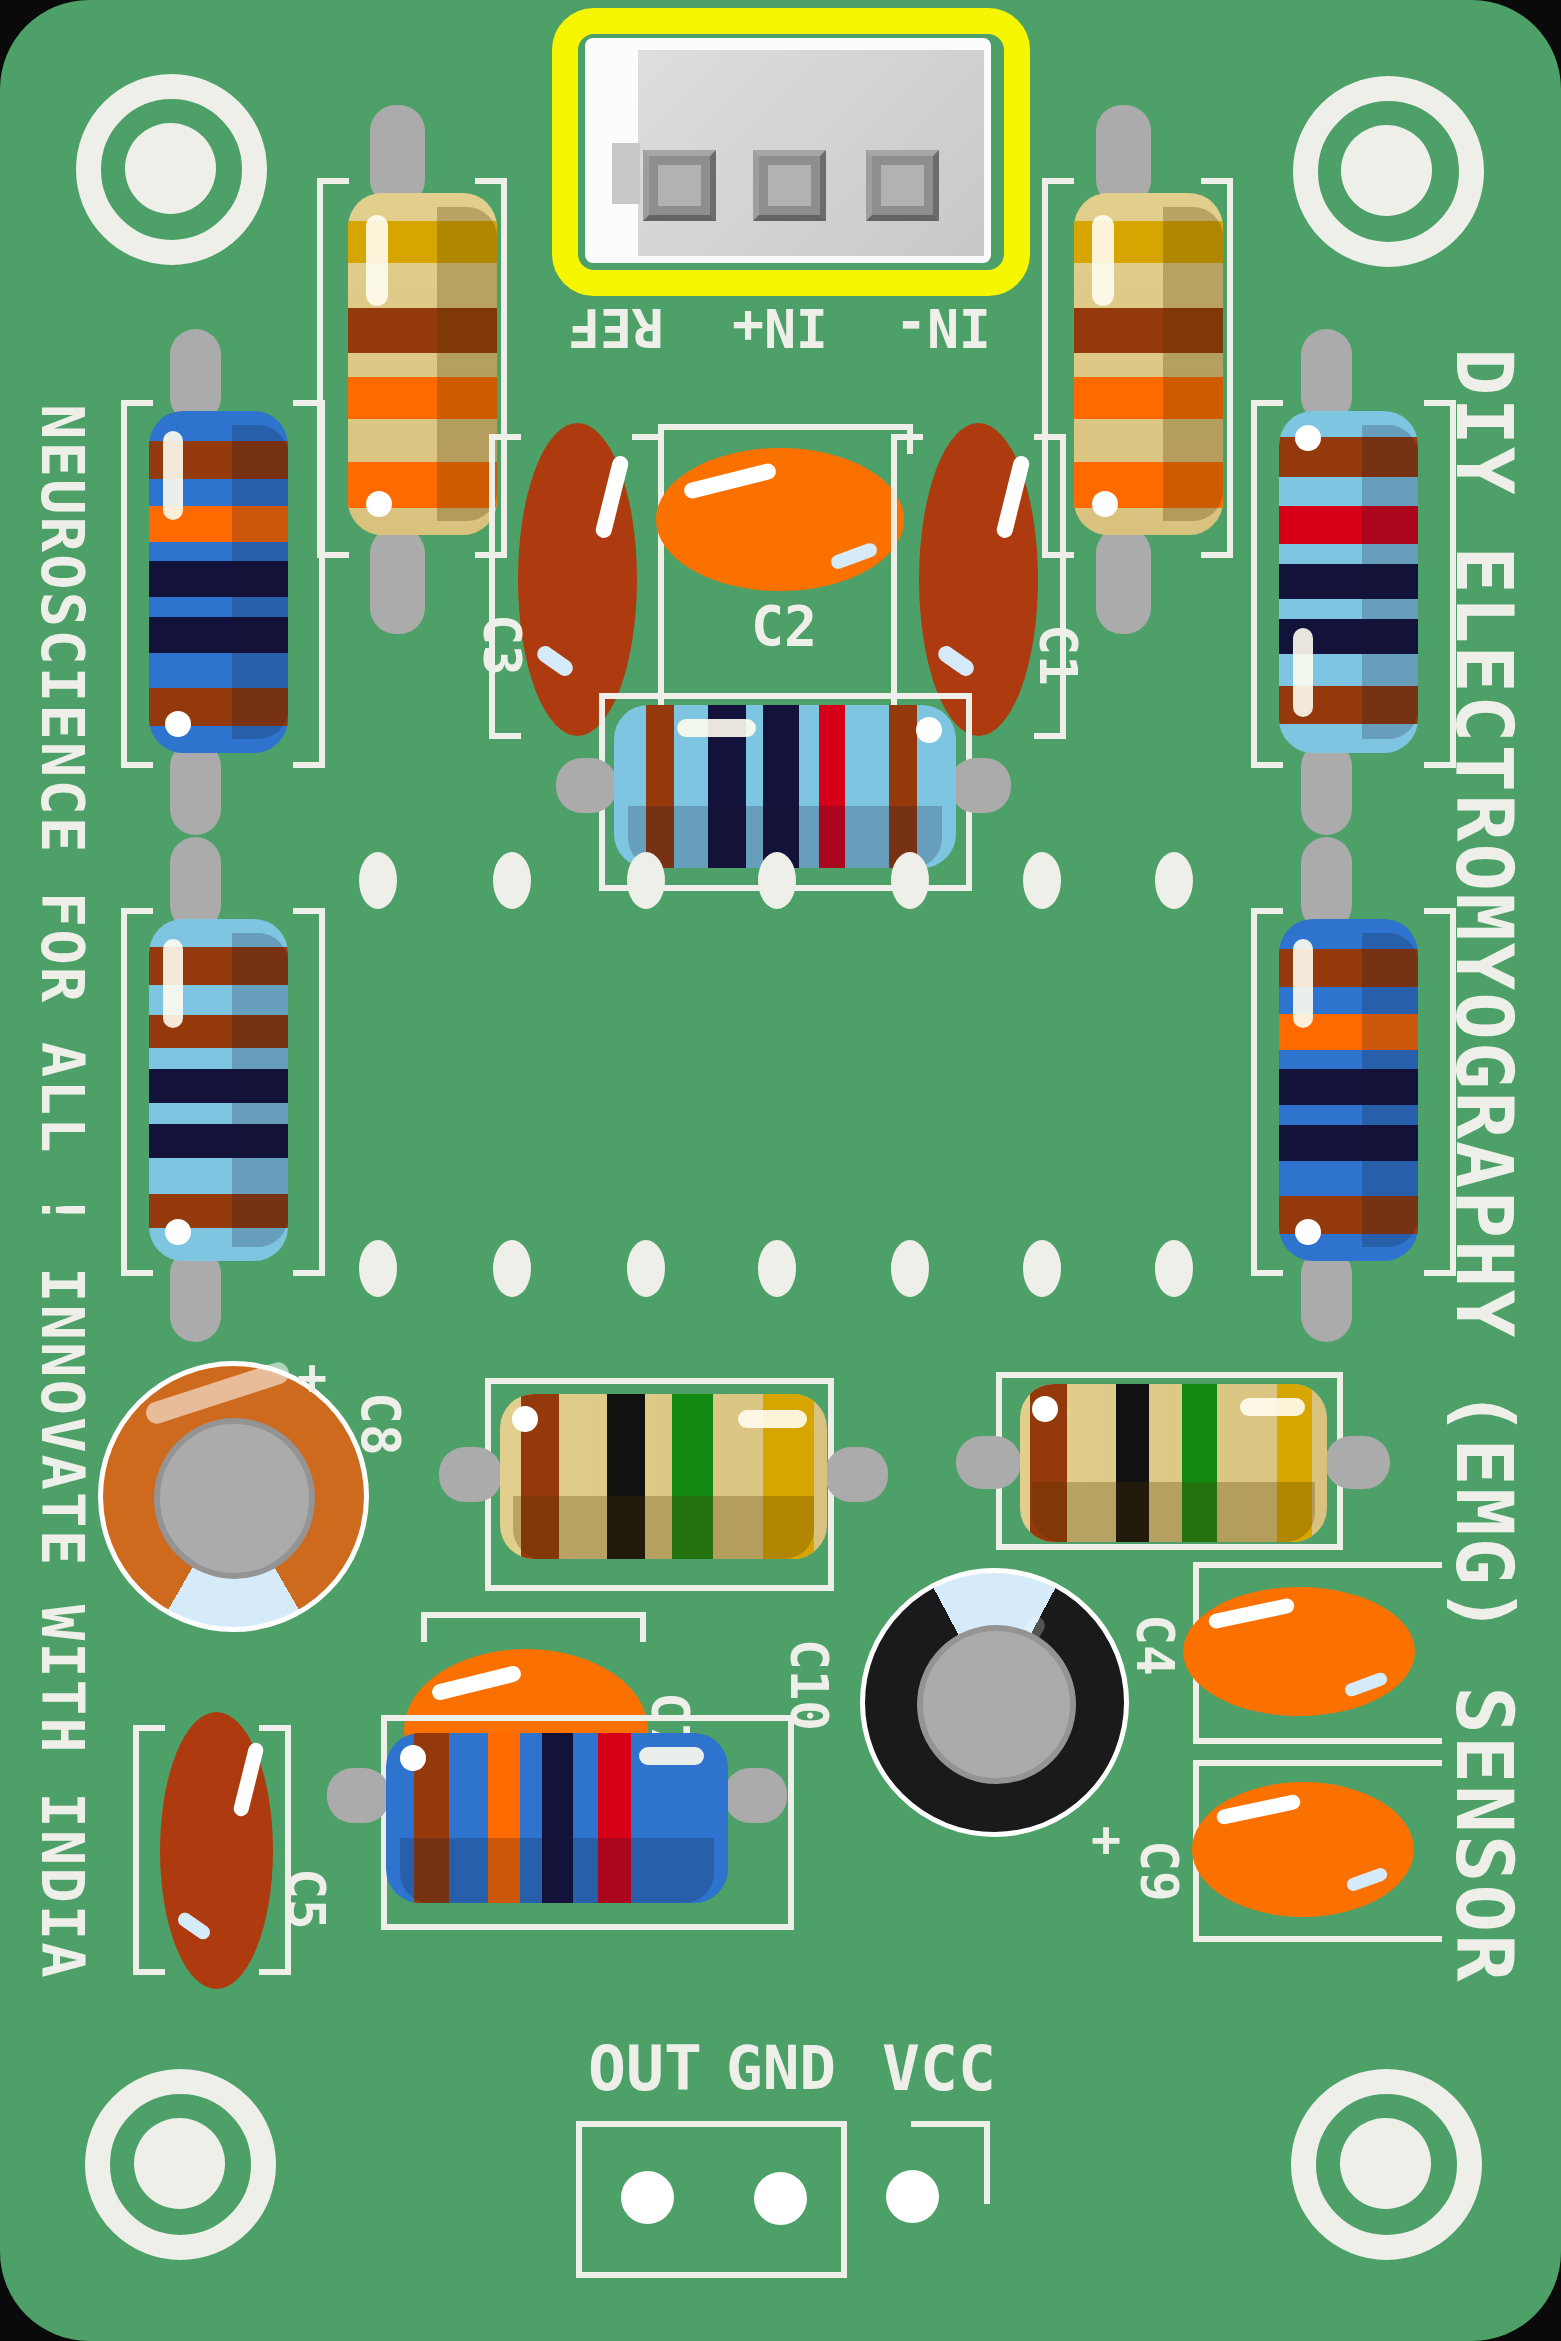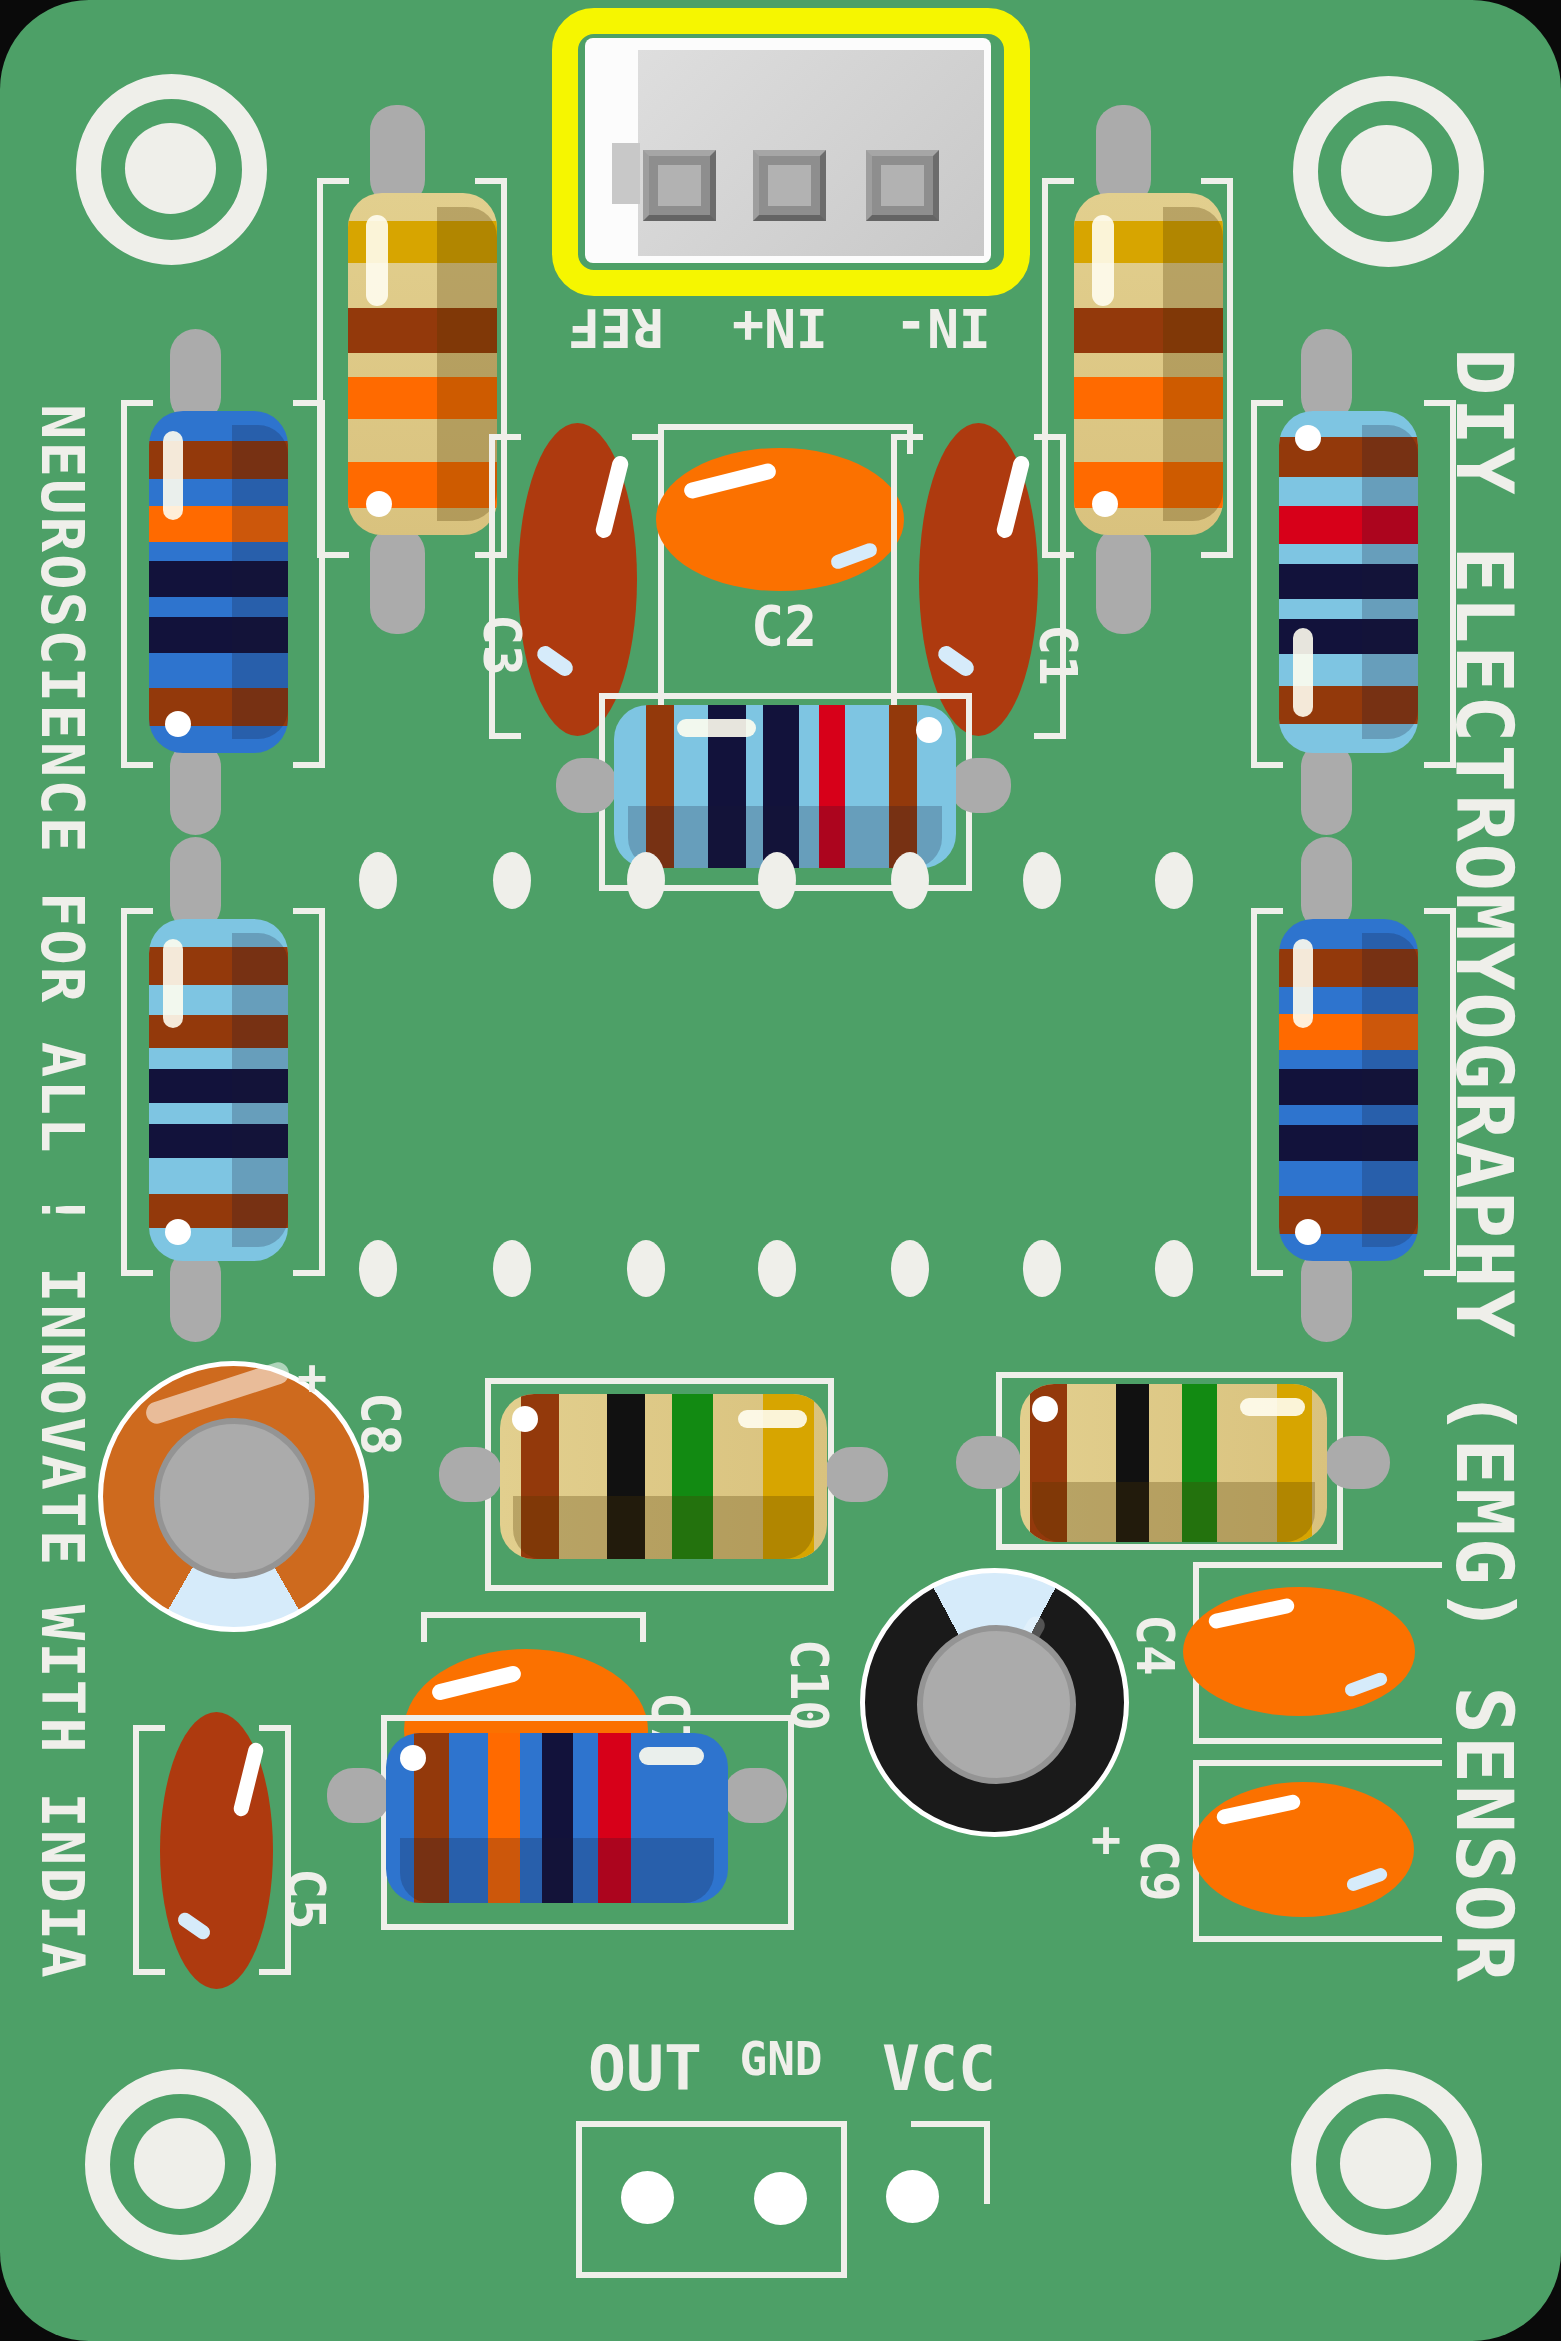--- a/index.html
+++ b/index.html
@@ -373,21 +373,21 @@
         <i class="bdv" style="left:156px; width:31px; background:var(--band_navy);"></i>
         <i class="bdv" style="left:212px; width:33px; background:var(--band_red);"></i>
         <span class="shade-b"></span>
         <span class="streak" style="right:24px; top:14px; width:65px; height:18px;"></span>
         <span class="pin1" style="left:14px; top:12px;"></span>
       </div>
     </div>
 
 
     <div class="abs silk ctr" style="left:645px; top:2032px; font-size:63px;">OUT</div>
-    <div class="abs silk ctr" style="left:781px; top:2032px; font-size:46px;">GND</div>
+    <div class="abs silk ctr" style="left:781px; top:2032px; font-size:61px;">GND</div>
     <div class="abs silk ctr" style="left:939px; top:2032px; font-size:63px;">VCC</div>
 
     <div class="outline" style="left:576px; top:2121px; width:259px; height:145px;"></div>
     <div class="corner-tr" style="left:911px; top:2121px; width:73px; height:77px;"></div>
     <div class="pad" style="left:621px; top:2171px;"></div>
     <div class="pad" style="left:754px; top:2172px;"></div>
     <div class="pad" style="left:886px; top:2170px;"></div>
 
   </div>
 </div>

